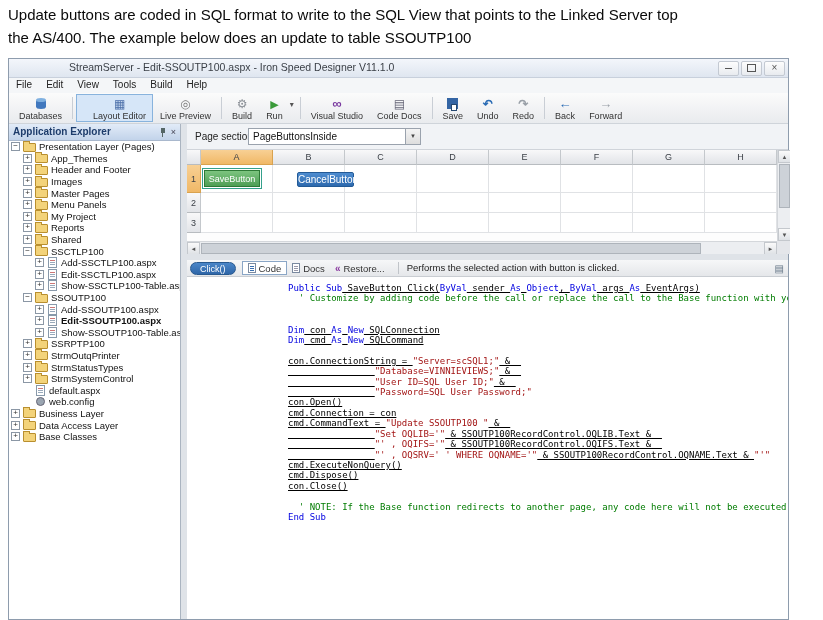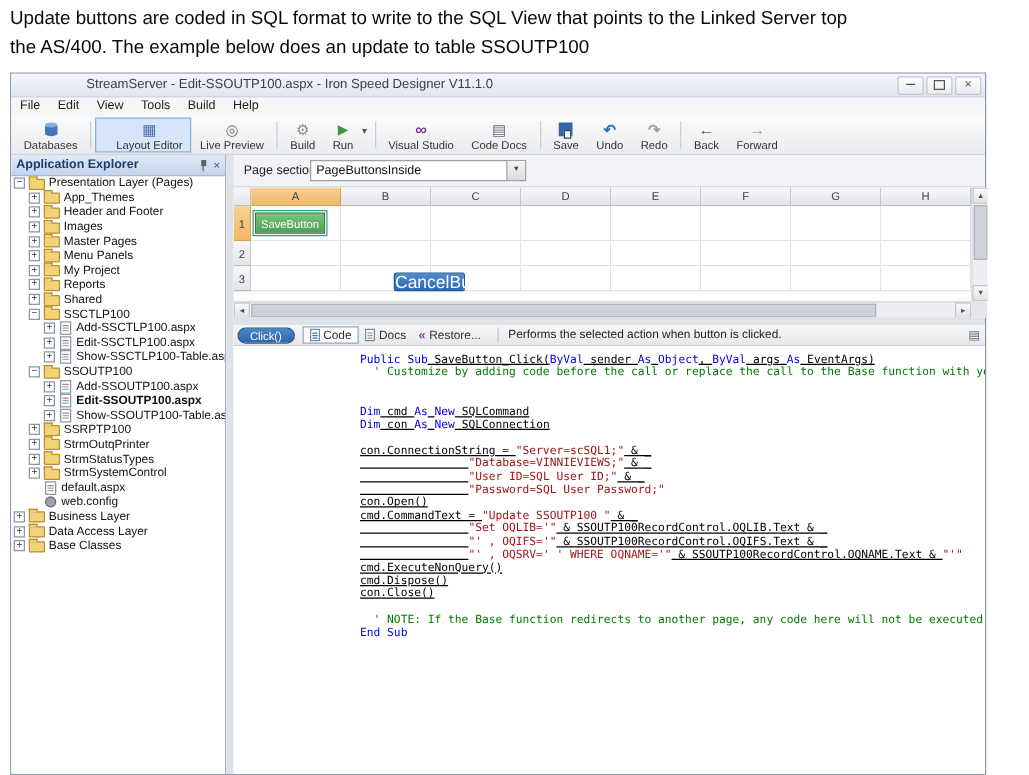--- a/index.html
+++ b/index.html
@@ -94,23 +94,23 @@
         text-align:center;background:linear-gradient(#f8f8f9,#e2e4e8);
         border-right:1px solid #c4c8cc;border-bottom:1px solid #b8bcc0;}
   .g-colh{line-height:14px;}
   .g-rowh{display:flex;align-items:center;justify-content:center;}
   .g-colh.hl,.g-rowh.hl{background:linear-gradient(#f8d094,#f0b867);border-color:#d9a24e;}
   .g-cell{position:absolute;box-sizing:border-box;background:#fff;
           border-right:1px solid #e0e2e5;border-bottom:1px solid #e0e2e5;}
   .sel-outline{position:absolute;left:15px;top:18px;z-index:2;border:1px solid #35a08c;padding:1px;}
   .savebtn{width:56px;height:17px;background:linear-gradient(#7cc47f,#4e9e55);border:1px solid #2d7a36;
            color:#fff;font-size:9px;text-align:center;line-height:16px;box-sizing:border-box;}
-  .cancelbtn{position:absolute;left:128px;top:22px;z-index:2;width:57px;height:15px;
+  .cancelbtn{position:absolute;left:110px;top:22px;z-index:2;width:57px;height:15px;
              background:linear-gradient(#4d8cd0,#2d69ae);border:1px solid #235a96;color:#fff;
-             font-size:14px;text-align:center;line-height:13px;border-radius:2px;box-sizing:border-box;margin-top:46px;}
+             font-size:10px;text-align:center;line-height:13px;border-radius:2px;box-sizing:border-box;}
   .vscroll{position:absolute;left:590px;top:0;width:13px;height:91px;background:#eceef1;
            border-left:1px solid #d4d7db;box-sizing:border-box;}
   .hscroll{position:absolute;left:0;top:91px;width:590px;height:13px;background:#eceef1;
            border-top:1px solid #d4d7db;box-sizing:border-box;}
   .sb-corner{position:absolute;left:590px;top:91px;width:13px;height:13px;background:#e4e6ea;}
   .sb-btn{position:absolute;width:13px;height:13px;font-size:6px;text-align:center;line-height:12px;
           color:#555;background:linear-gradient(#fafafa,#dfe2e6);border:1px solid #c4c8cd;box-sizing:border-box;}
   .sb-btn.up{left:0;top:0;}
   .sb-btn.down{left:0;bottom:0;}
   .sb-btn.left{left:0;top:0;}
@@ -440,36 +440,37 @@
             <span>Code</span>
           </span>
           <span class="tab">
             <span class="mini-page gray"></span>
             <span>Docs</span>
           </span>
           <span class="tab">
             <span class="restore-ic">«</span>
             <span>Restore...</span>
           </span>
-          <span class="cp-desc">Performs the selected action when button is clicked.</span>
+          <span class="cp-desc">Performs the selected action with button is clicked.</span>
           <span class="cp-right-icon">▤</span>
         </div>
         <div class="codearea">
             <div class="cline"><span class="tok-k">Public Sub</span><span class="tok-p"> SaveButton_Click(</span><span class="tok-k">ByVal</span><span class="tok-p"> sender </span><span class="tok-k">As</span><span class="tok-p"> </span><span class="tok-k">Object</span><span class="tok-p">, </span><span class="tok-k">ByVal</span><span class="tok-p"> args </span><span class="tok-k">As</span><span class="tok-p"> EventArgs)</span></div>
             <div class="cline"><span class="tok-c">  ' Customize by adding code before the call or replace the call to the Base function with your c</span></div>
             <div class="cline">&nbsp;</div>
             <div class="cline">&nbsp;</div>
+            <div class="cline"><span class="tok-k">Dim</span><span class="tok-p"> con </span><span class="tok-k">As</span><span class="tok-p"> </span><span class="tok-k">New</span><span class="tok-p"> SQLConnection</span></div>
             <div class="cline"><span class="tok-k">Dim</span><span class="tok-p"> cmd </span><span class="tok-k">As</span><span class="tok-p"> </span><span class="tok-k">New</span><span class="tok-p"> SQLCommand</span></div>
-            <div class="cline"><span class="tok-k">Dim</span><span class="tok-p"> con </span><span class="tok-k">As</span><span class="tok-p"> </span><span class="tok-k">New</span><span class="tok-p"> SQLConnection</span></div>
             <div class="cline">&nbsp;</div>
             <div class="cline"><span class="tok-p">con.ConnectionString = </span><span class="tok-s">"Server=scSQL1;"</span><span class="tok-p"> &amp; _</span></div>
             <div class="cline"><span class="tok-p">                </span><span class="tok-s">"Database=VINNIEVIEWS;"</span><span class="tok-p"> &amp; _</span></div>
             <div class="cline"><span class="tok-p">                </span><span class="tok-s">"User ID=SQL User ID;"</span><span class="tok-p"> &amp; _</span></div>
             <div class="cline"><span class="tok-p">                </span><span class="tok-s">"Password=SQL User Password;"</span></div>
             <div class="cline"><span class="tok-p">con.Open()</span></div>
+            <div class="cline"><span class="tok-p">cmd.Connection = con</span></div>
             <div class="cline"><span class="tok-p">cmd.CommandText = </span><span class="tok-s">"Update SSOUTP100 "</span><span class="tok-p"> &amp; _</span></div>
             <div class="cline"><span class="tok-p">                </span><span class="tok-s">"Set OQLIB='"</span><span class="tok-p"> &amp; SSOUTP100RecordControl.OQLIB.Text &amp; _</span></div>
             <div class="cline"><span class="tok-p">                </span><span class="tok-s">"' , OQIFS='"</span><span class="tok-p"> &amp; SSOUTP100RecordControl.OQIFS.Text &amp; _</span></div>
             <div class="cline"><span class="tok-p">                </span><span class="tok-s">"' , OQSRV=' ' WHERE OQNAME='"</span><span class="tok-p"> &amp; SSOUTP100RecordControl.OQNAME.Text &amp; </span><span class="tok-s">"'"</span></div>
             <div class="cline"><span class="tok-p">cmd.ExecuteNonQuery()</span></div>
             <div class="cline"><span class="tok-p">cmd.Dispose()</span></div>
             <div class="cline"><span class="tok-p">con.Close()</span></div>
             <div class="cline">&nbsp;</div>
             <div class="cline"><span class="tok-c">  ' NOTE: If the Base function redirects to another page, any code here will not be executed.</span></div>
             <div class="cline"><span class="tok-k">End Sub</span></div>

